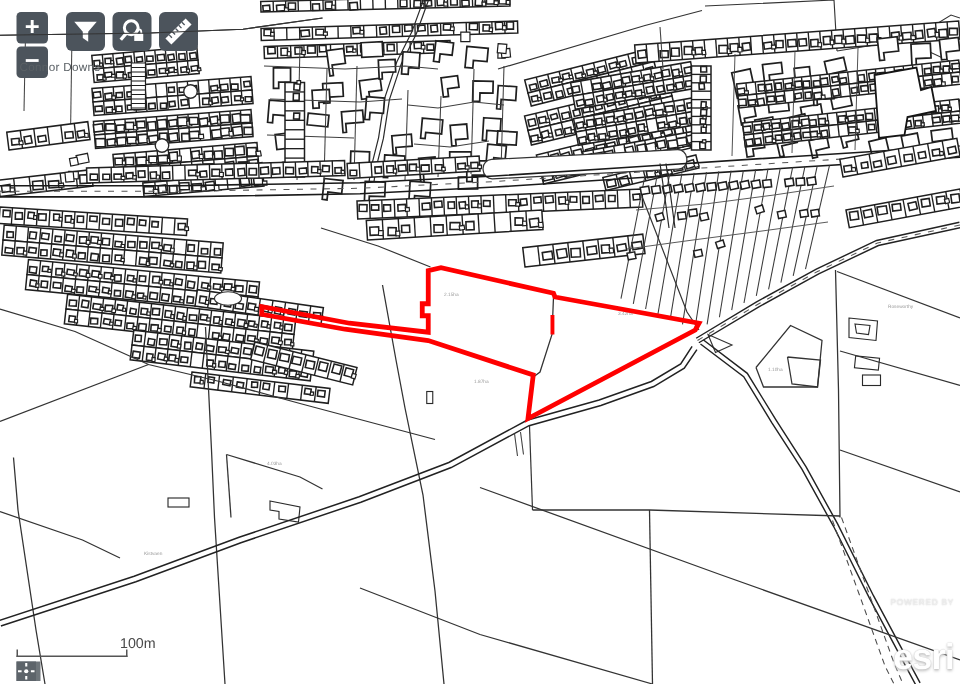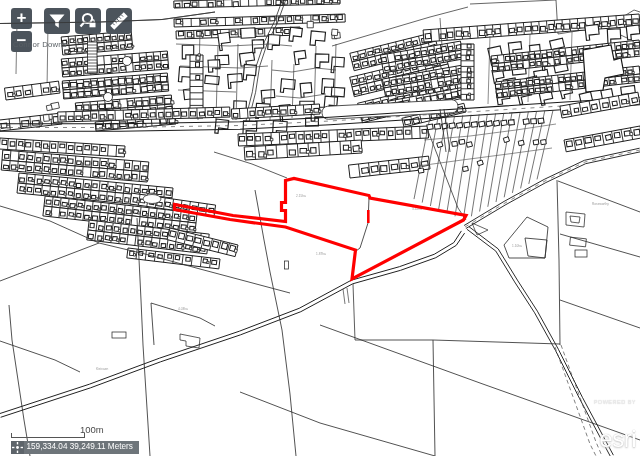--- a/index.html
+++ b/index.html
@@ -12,21 +12,21 @@
 #scalebar { position:absolute; left:11px; top:433px; width:74px; height:5px;
   border-left:1.5px solid #555; border-right:1.5px solid #555; border-bottom:1.5px solid #555; }
 #scalelabel { position:absolute; left:80px; top:424px; font-size:9.5px; font-weight:normal; color:#4a4a4a; }
 #coordbar { position:absolute; left:11px; top:441px; height:12.5px; background:#6e757a;
   color:#fff; font-size:8.2px; line-height:12px; display:flex; }
 #coordicon { width:12.5px; height:12.5px; background:#5d646a; margin-right:3px; position:relative; }
 #coordtext { padding-right:6px; white-space:nowrap; }
 #esri { position:absolute; right:4px; bottom:8px; text-align:right; color:#fff; }
 #esri .pby { font-size:5.5px; letter-spacing:0.5px; color:#f0f0f0;
   text-shadow:0 0 1px #bbb; }
-#esri .logo { font-size:24px; font-weight:normal; color:#fff; line-height:18px;
+#esri .logo { font-size:24px; font-weight:bold; color:#fff; line-height:18px;
   text-shadow:0 0 1px #b5b5b5, 0 1px 2px #c8c8c8; letter-spacing:-0.5px;margin-top:25px; }
 </style>
 </head>
 <body>
 
 <svg id="map" width="640" height="456" viewBox="0 0 640 456">
 <rect x="0" y="0" width="640" height="456" fill="#ffffff"></rect>
 
 <path d="M0.0 23.5 L100.0 22.0 L162.0 19.5 L215.0 12.0" fill="none" stroke="#333" stroke-width="0.8"></path>
 
@@ -2029,21 +2029,20 @@
 <div id="scalelabel">100m</div>
 
 <div id="coordbar">
 <div id="coordicon"><svg width="13" height="13" viewBox="0 0 13 13">
         <circle cx="6.5" cy="6.5" r="1.4" fill="#fff"></circle>
         <line x1="6.5" y1="1" x2="6.5" y2="3.4" stroke="#fff" stroke-width="1.4"></line>
         <line x1="6.5" y1="9.6" x2="6.5" y2="12" stroke="#fff" stroke-width="1.4"></line>
         <line x1="1" y1="6.5" x2="3.4" y2="6.5" stroke="#fff" stroke-width="1.4"></line>
         <line x1="9.6" y1="6.5" x2="12" y2="6.5" stroke="#fff" stroke-width="1.4"></line>
       </svg></div>
-<div id="coordtext">159,334.04 39,249.11 Meters</div>
 </div>
 
 <svg style="position:absolute;left:0;top:0;z-index:5;pointer-events:none" width="260" height="60" viewBox="0 0 260 60">
     <path d="M0 23.5 L100 22 L162 19.5 L215 12" fill="none" stroke="#333" stroke-width="0.8"></path>
   </svg>
 
 <div style="position:absolute;left:13px;top:40px;z-index:6;font-size:7.8px;color:#5a6065;letter-spacing:0.2px;text-align:right;">Connor Downs</div>
 
 <div id="esri">
     <div class="pby">POWERED BY</div>

